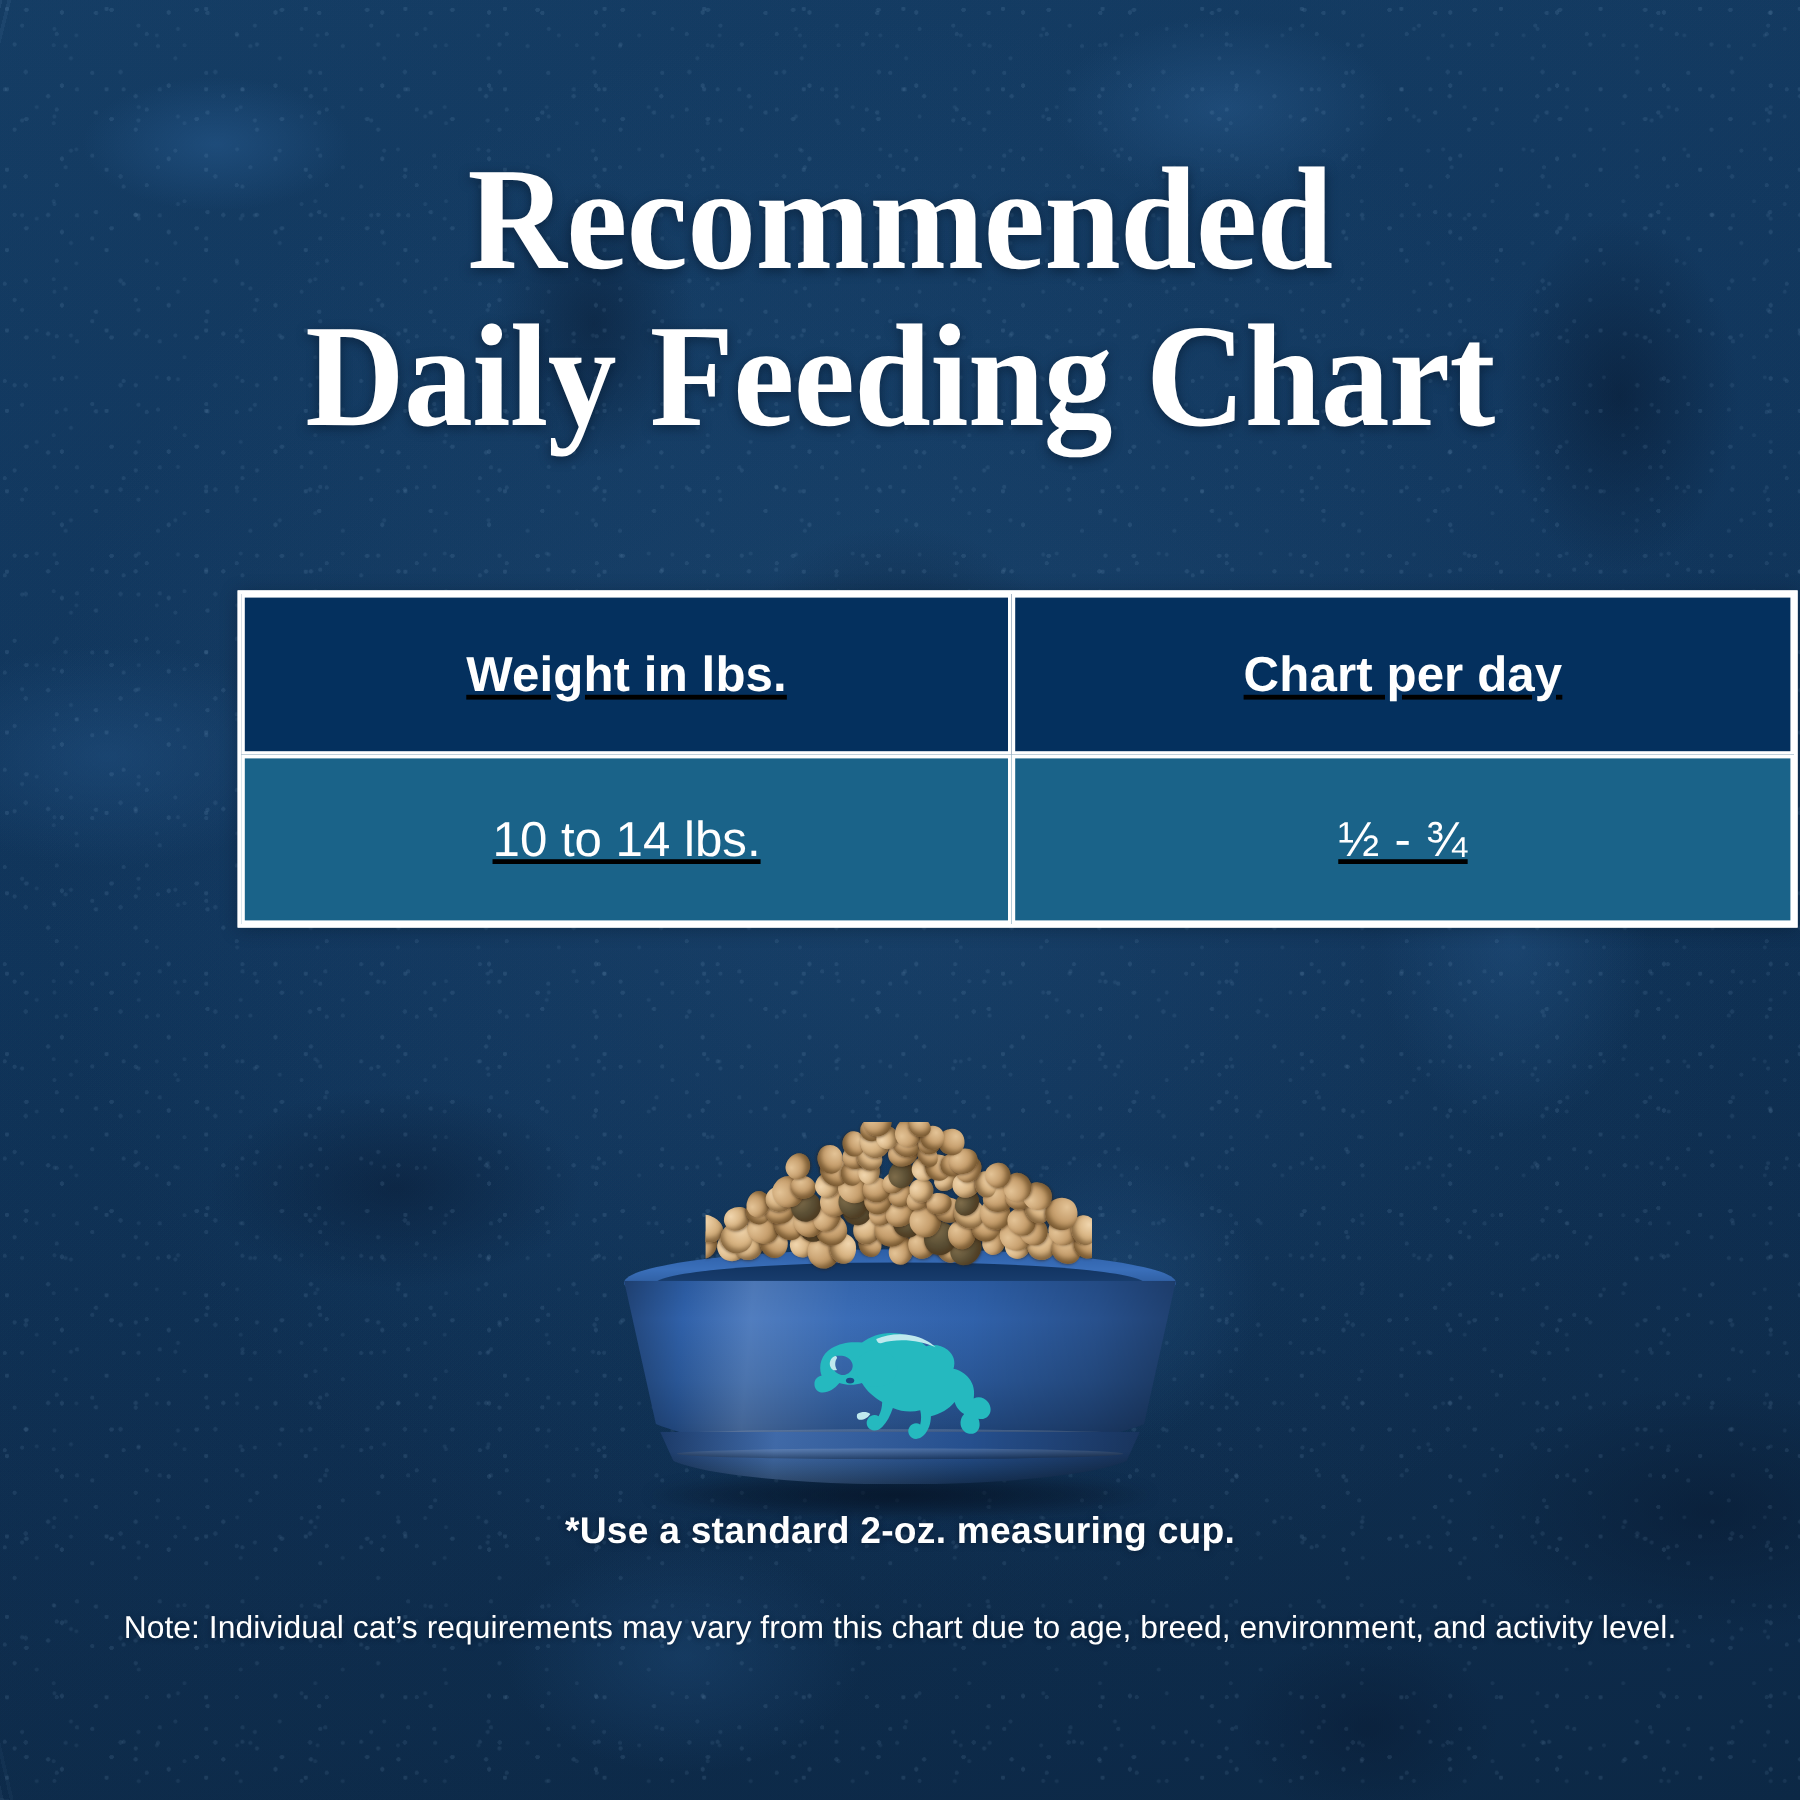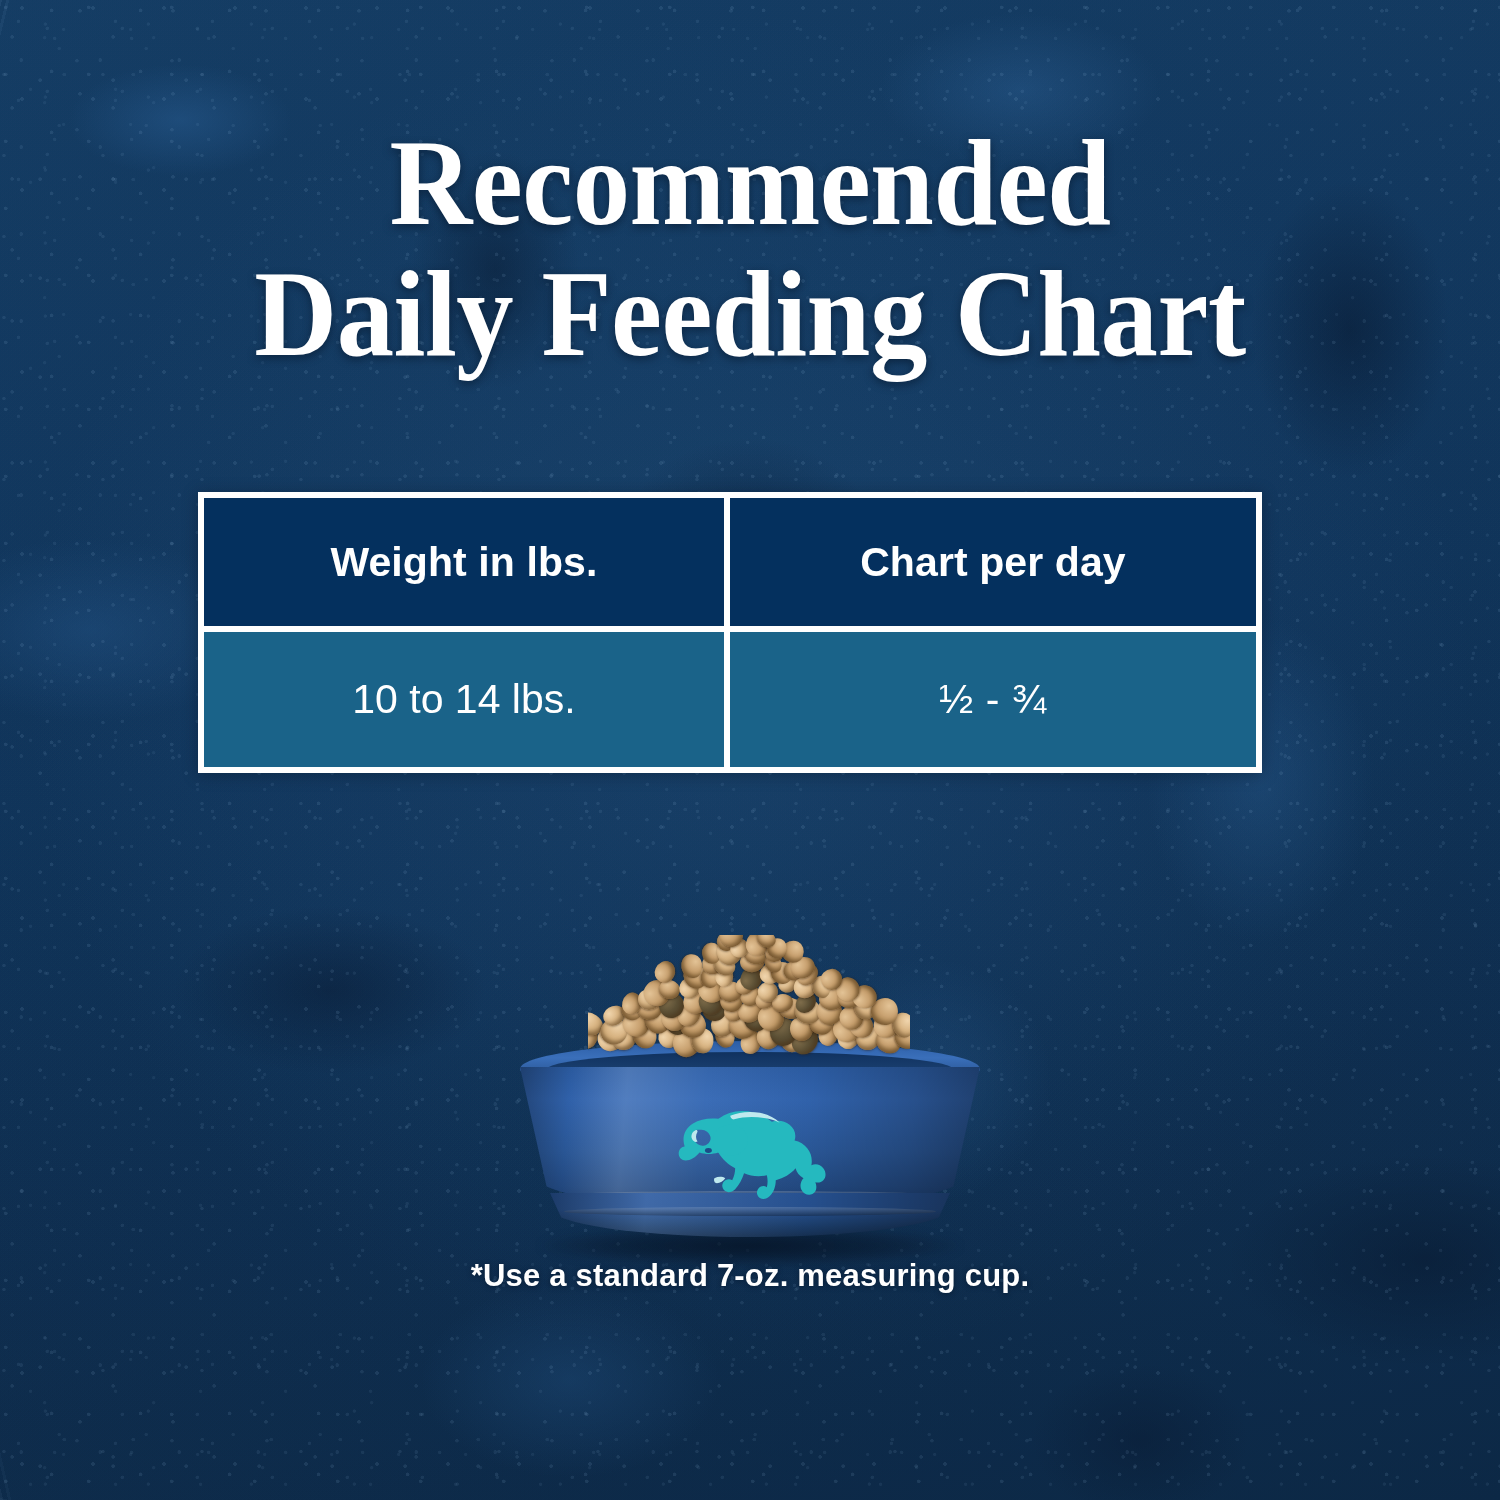--- a/index.html
+++ b/index.html
@@ -99,26 +99,27 @@
     text-shadow: 0 3px 9px rgba(4,18,36,0.55);
     transform: scaleX(0.94);
   }
   #title .line { display: block; white-space: nowrap; }
 
   
   #feeding-table {
     position: absolute;
     left: 198px;
     top: 492px;
-    width: 1064px;
+    width: 1300px;
     border-collapse: separate;
     border-spacing: 0;
     background: #ffffff;
     border: 3px solid #ffffff;
     box-shadow: 0 2px 14px rgba(3,16,32,0.35);
+    text-decoration: underline;
   }
   #feeding-table th,
   #feeding-table td {
     text-align: center;
     vertical-align: middle;
     color: #ffffff;
     border: 3px solid #ffffff;
   }
   #feeding-table th {
     background: #04305e;
@@ -443,16 +444,17 @@
           C220 44 210 41 200 39 C180 35 156 35 136 41 C132 42 129 39 128 34 Z"></path>
         <path fill="#bfe9ee" d="M62 66 C58 72 58 80 62 86 C58 88 53 86 51 81
           C48 74 51 66 58 63 C60 62 62 63 62 66 Z"></path>
         <path fill="#bfe9ee" d="M96 160 C104 156 112 156 118 160 C114 166 108 170 101 170
           C97 170 94 166 96 160 Z"></path>
       </svg>
     </div>
   </div>
 </div>
 
-<p id="footnote-cup">*Use a standard 7-oz. measuring cup.</p>
+<p id="footnote-cup">*Use a standard 2-oz. measuring cup.</p>
 
 <p id="footnote-note">
+  <span class="note-line">Note: Individual cat’s requirements may vary from this chart due to age, breed, environment, and activity level.</span>
 </p>
 
 </body></html>

